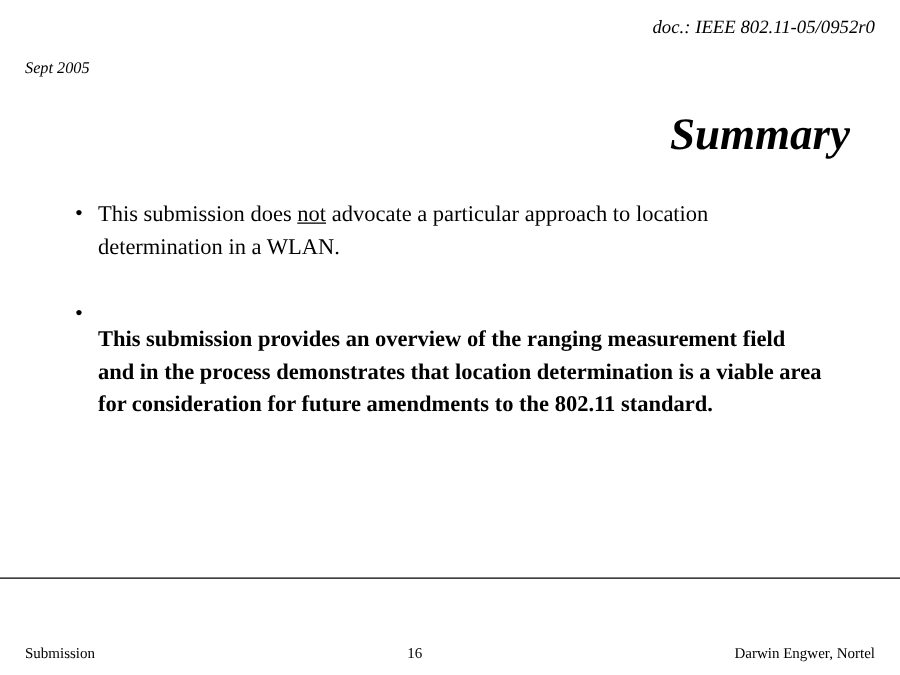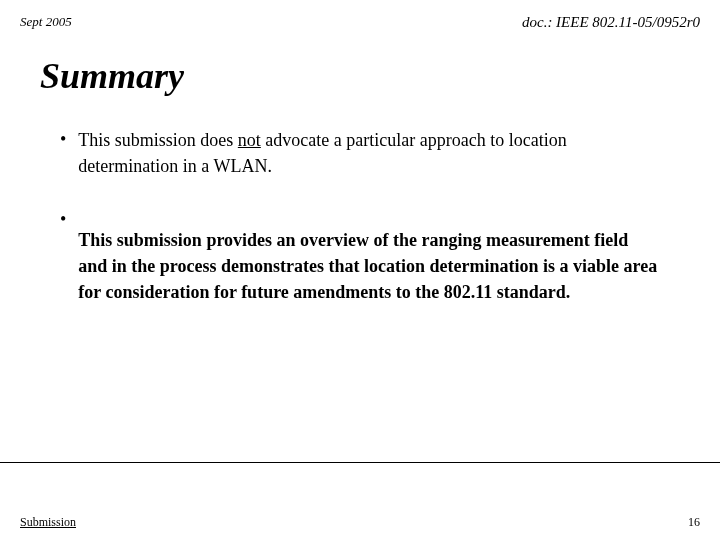--- a/index.html
+++ b/index.html
@@ -31,29 +31,30 @@
       display: flex;
       justify-content: space-between;
       align-items: flex-start;
       padding: 14px 20px 6px 20px;
       border-bottom: none;
     }
 
     .header-left {
       font-size: 13px;
       font-style: italic;
+      margin-top: 32px;
     }
 
     .header-right {
       font-size: 15px;
       font-style: italic;
     }
 
     .title-section {
-      text-align: left;
+      text-align: right;
       padding: 18px 40px 10px 40px;
     }
 
     .title {
       font-size: 36px;
       font-weight: bold;
       font-style: italic;
     }
 
     .content {
@@ -93,21 +94,20 @@
     .footer {
       display: flex;
       justify-content: space-between;
       align-items: flex-end;
       padding: 8px 20px 10px 20px;
       border-top: 1px solid #000;
     }
 
     .footer-left {
       font-size: 12px;
-      text-decoration: underline;
     }
 
     .footer-center {
       font-size: 12px;
       margin-top: 44px;
     }
 
     .footer-right {
       font-size: 12px;
     }
@@ -138,15 +138,16 @@
     <div class="bullet-item">
       <span class="bullet-dot">•</span>
       <span class="bullet-text-bold">This submission provides an overview of the ranging measurement field and in the process demonstrates that location determination is a viable area for consideration for future amendments to the 802.11 standard.</span>
     </div>
 
   </div>
 
   <div class="footer">
     <span class="footer-left">Submission</span>
     <span class="footer-center">16</span>
+    <span class="footer-right">Darwin Engwer, Nortel</span>
   </div>
 
 </div>
 
 </body></html>

